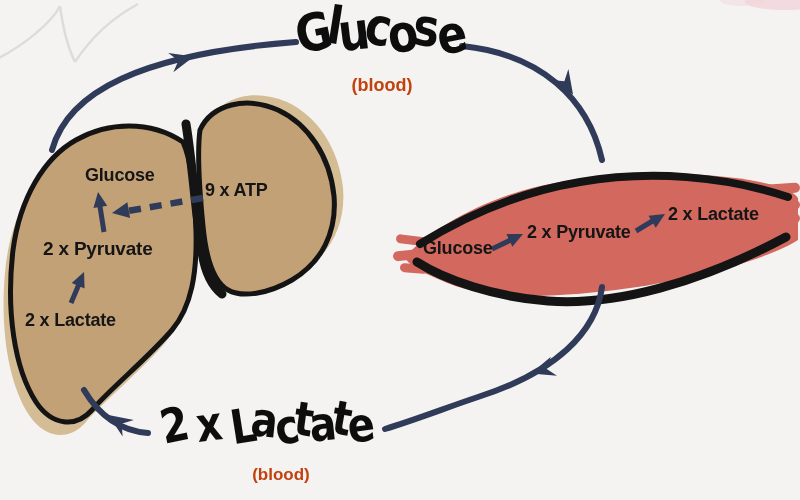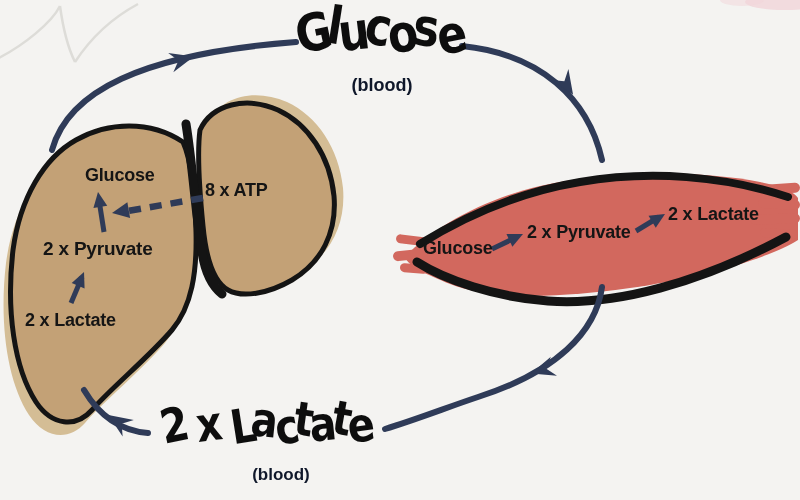--- a/index.html
+++ b/index.html
@@ -7,21 +7,21 @@
     position:relative;width:800px;height:500px;overflow:hidden;
     background:var(--background,#f4f3f1);
     font-family:"Liberation Sans",sans-serif;
   }
   svg{position:absolute;left:0;top:0;}
   .label{
     position:absolute;font-weight:bold;color:#151515;
     font-size:18px;letter-spacing:-0.2px;white-space:nowrap;line-height:1;
   }
   .blood{
-    position:absolute;font-weight:bold;color:#0f172a;font-size:18px;
+    position:absolute;font-weight:bold;color:#c2410c;font-size:18px;
     text-align:center;white-space:nowrap;line-height:1;
   }
   .hand{
     position:absolute;color:#0d0d0d;font-weight:bold;
     font-family:"DejaVu Sans",sans-serif;text-align:center;white-space:nowrap;line-height:1;
   }
   .hand-top{left:288px;top:8px;width:184px;font-size:44px;}
   .hand-bottom{left:150px;top:402px;width:234px;font-size:40px;}
   .hch{display:inline-block;margin:0 -2px;}
   .hsp{display:inline-block;width:.30em;}
@@ -110,21 +110,21 @@
     </g>
   </svg>
 
   <div class="hand hand-top"><span class="hch" style="transform: rotate(-12deg) translateY(3px) scaleY(1.18);">G</span><span class="hch" style="transform: rotate(9deg) translateY(-4px) scaleY(1.18);">l</span><span class="hch" style="transform: rotate(-7deg) translateY(2px) scaleY(1.18);">u</span><span class="hch" style="transform: rotate(11deg) translateY(-3px) scaleY(1.18);">c</span><span class="hch" style="transform: rotate(-9deg) translateY(4px) scaleY(1.18);">o</span><span class="hch" style="transform: rotate(6deg) translateY(-2px) scaleY(1.18);">s</span><span class="hch" style="transform: rotate(-11deg) translateY(5px) scaleY(1.18);">e</span></div>
   <div class="blood" style="left:332px;top:76px;width:100px;">(blood)</div>
 
   <div class="hand hand-bottom"><span class="hch" style="transform: rotate(-12deg) translateY(3px) scaleY(1.18);">2</span><span class="hsp"> </span><span class="hch" style="transform: rotate(-7deg) translateY(2px) scaleY(1.18);">x</span><span class="hsp"> </span><span class="hch" style="transform: rotate(-9deg) translateY(4px) scaleY(1.18);">L</span><span class="hch" style="transform: rotate(6deg) translateY(-2px) scaleY(1.18);">a</span><span class="hch" style="transform: rotate(-11deg) translateY(5px) scaleY(1.18);">c</span><span class="hch" style="transform: rotate(8deg) translateY(-3px) scaleY(1.18);">t</span><span class="hch" style="transform: rotate(-6deg) translateY(2px) scaleY(1.18);">a</span><span class="hch" style="transform: rotate(10deg) translateY(-4px) scaleY(1.18);">t</span><span class="hch" style="transform: rotate(-8deg) translateY(3px) scaleY(1.18);">e</span></div>
   <div class="blood" style="left:231px;top:466px;width:100px;font-size:17px;">(blood)</div>
 
   <div class="label" style="left:85px;top:166px;">Glucose</div>
-  <div class="label" style="left:205px;top:181px;">8 x ATP</div>
+  <div class="label" style="left:205px;top:181px;">9 x ATP</div>
   <div class="label" style="left:43px;top:239px;font-size:19px;">2 x Pyruvate</div>
   <div class="label" style="left:25px;top:311px;">2 x Lactate</div>
 
   <div class="label" style="left:423px;top:239px;">Glucose</div>
   <div class="label" style="left:527px;top:223px;">2 x Pyruvate</div>
   <div class="label" style="left:668px;top:205px;">2 x Lactate</div>
 
 </div>
 
 </body></html>

